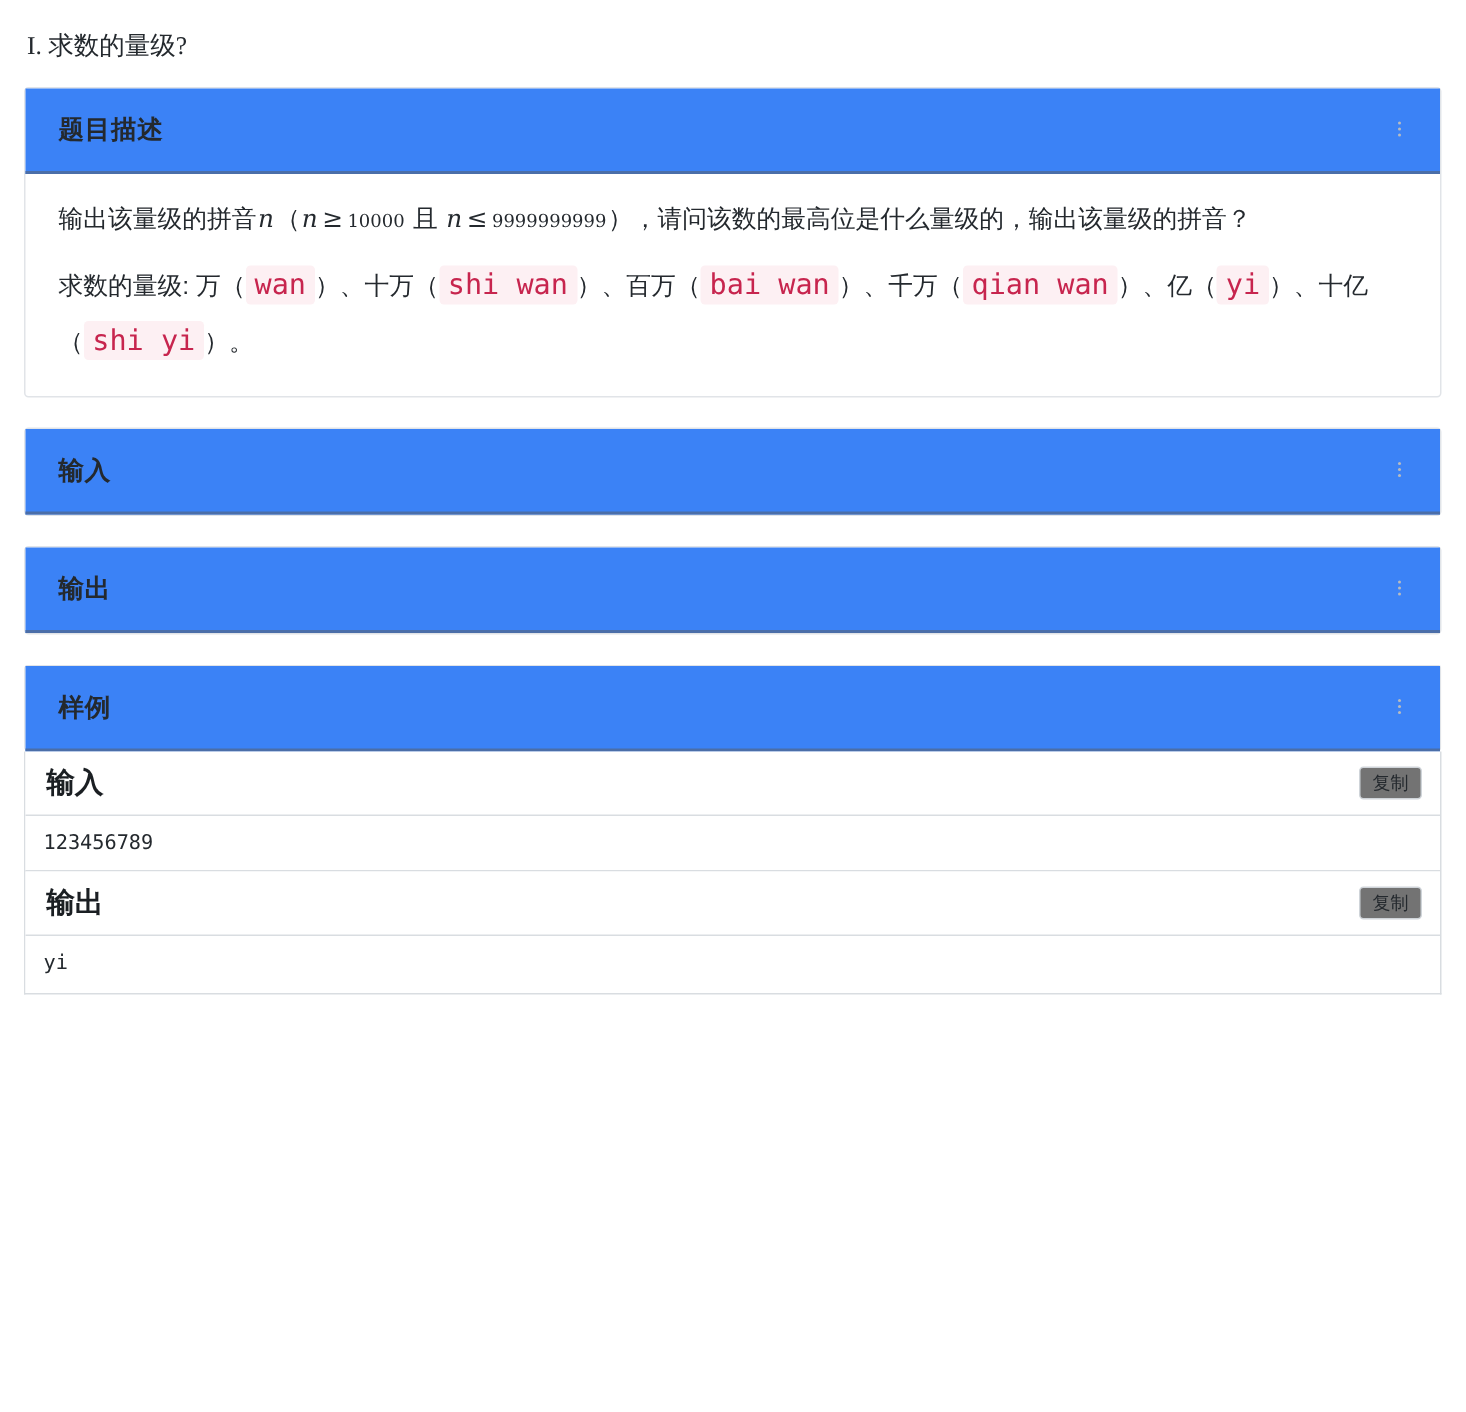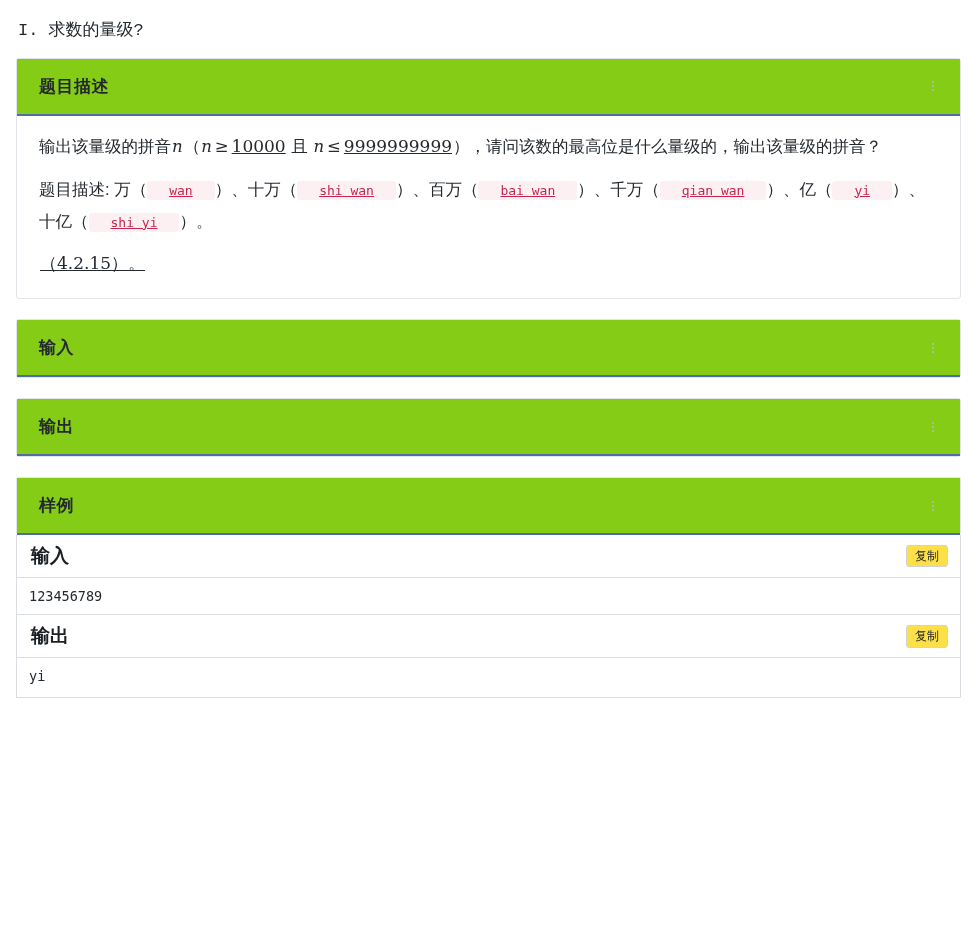--- a/index.html
+++ b/index.html
@@ -18,30 +18,30 @@
     width: 977px;
     box-sizing: border-box;
     padding: 18px 16px 0 16px;
   }
   .problem-title {
     font-size: 17px;
     line-height: 1.5;
     color: #24292e;
     margin: 0 0 14px 2px;
     font-weight: 400;
-    font-family: Liberation Mono, monospace;
+    font-family: Liberation Serif, serif;
   }
   .panel {
     border: 1px solid #e1e4e8;
     border-radius: 3px;
     margin-bottom: 0;
     background: #fff;
   }
   .panel-header {
-    background: #84cc16;
+    background: #3b82f6;
     border-bottom: 2px solid #4b6ea8;
     padding: 16px 22px;
     display: flex;
     align-items: center;
     justify-content: space-between;
     box-sizing: border-box;
     min-height: 57px;
   }
   .panel-header h3 {
     margin: 0;
@@ -79,39 +79,37 @@
   }
   .mi {
     font-family: "DejaVu Serif", serif;
     font-style: italic;
     font-size: 16.5px;
     padding: 0 1px;
   }
   .mn {
     font-family: "DejaVu Serif", serif;
     font-style: normal;
-    font-size: 17px;
+    font-size: 12px;
     padding: 0 1px;
-    text-decoration: underline;
   }
   .mo {
     font-family: "DejaVu Serif", serif;
     font-style: normal;
     font-size: 16.5px;
     padding: 0 2px;
   }
   code.inline {
     background: #fdf0f3;
     color: #c7254e;
     font-family: "DejaVu Sans Mono", monospace;
-    font-size: 13px;
-    padding: 2px 22px;
+    font-size: 19px;
+    padding: 2px 6px;
     border-radius: 3px;
     white-space: nowrap;
-    text-decoration: underline;
   }
   .spacer {
     height: 20px;
   }
   .sample-wrap {
     border: 1px solid #d9dde1;
     border-top: none;
     margin: 0;
   }
   .sample-block + .sample-block {
@@ -128,21 +126,21 @@
   .sample-head h4 {
     margin: 0;
     font-size: 19px;
     font-weight: bold;
     color: #1b1f23;
   }
   .copy-btn {
     font-family: "Liberation Sans", sans-serif;
     font-size: 12px;
     color: #24292e;
-    background: #fde047;
+    background: #737373;
     border: 1px solid #cfd4d9;
     border-radius: 3px;
     padding: 3px 8px;
     cursor: pointer;
     line-height: 1.2;
   }
   .sample-code {
     font-family: "DejaVu Sans Mono", monospace;
     font-size: 13.5px;
     color: #24292e;
@@ -172,24 +170,21 @@
           <i></i>
           <i></i>
           <i></i>
         </span>
     </div>
     <div class="panel-body">
       <p>
         <span>输出该量级的拼音</span><span class="mi">n</span><span>（</span><span class="mi">n</span><span class="mo">≥</span><span class="mn">10000</span> <span>且</span> <span class="mi">n</span><span class="mo">≤</span><span class="mn">9999999999</span><span>）</span><span>，请问该数的最高位是什么量级的，输出该量级的拼音？</span>
       </p>
       <p>
-        <span>题目描述: 万（</span><code class="inline">wan</code><span>）、十万（</span><code class="inline">shi wan</code><span>）、百万（</span><code class="inline">bai wan</code><span>）、千万（</span><code class="inline">qian wan</code><span>）、亿（</span><code class="inline">yi</code><span>）、十亿（</span><code class="inline">shi yi</code><span>）。</span>
-      </p>
-      <p>
-        <span class="mn">（4.2.15）。</span>
+        <span>求数的量级: 万（</span><code class="inline">wan</code><span>）、十万（</span><code class="inline">shi wan</code><span>）、百万（</span><code class="inline">bai wan</code><span>）、千万（</span><code class="inline">qian wan</code><span>）、亿（</span><code class="inline">yi</code><span>）、十亿（</span><code class="inline">shi yi</code><span>）。</span>
       </p>
     </div>
   </div>
 
   <div class="spacer"></div>
 
   <div class="panel">
     <div class="panel-header">
       <h3>输入</h3>
       <span class="kebab">

